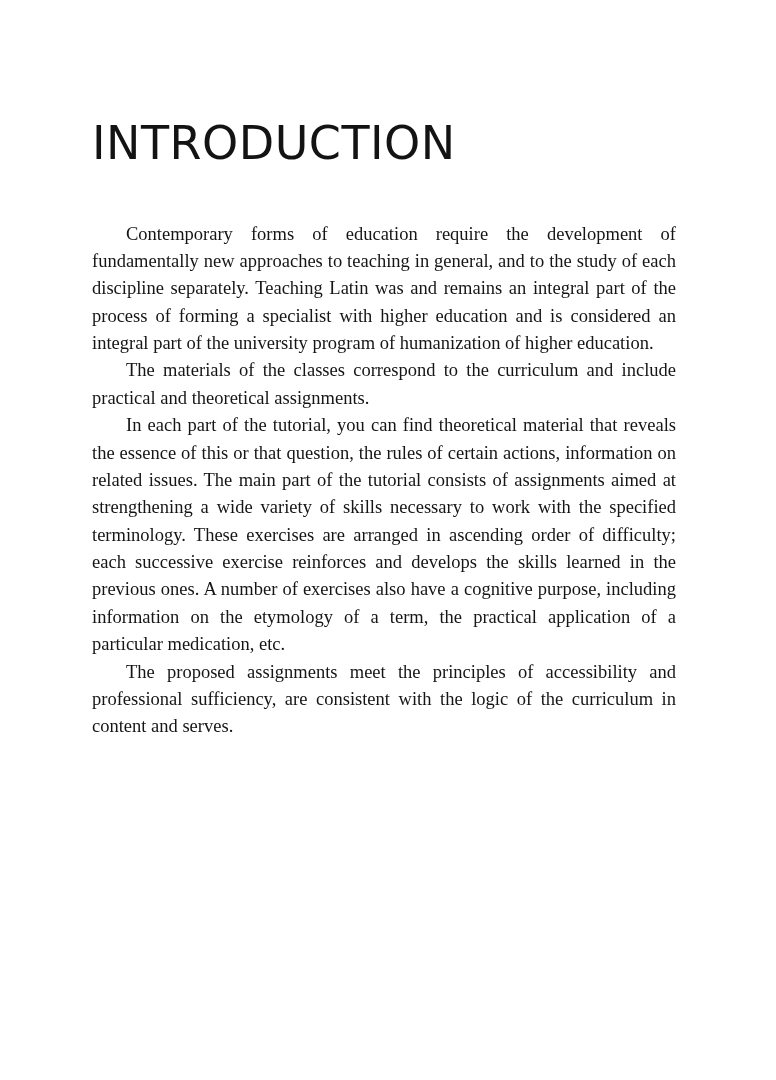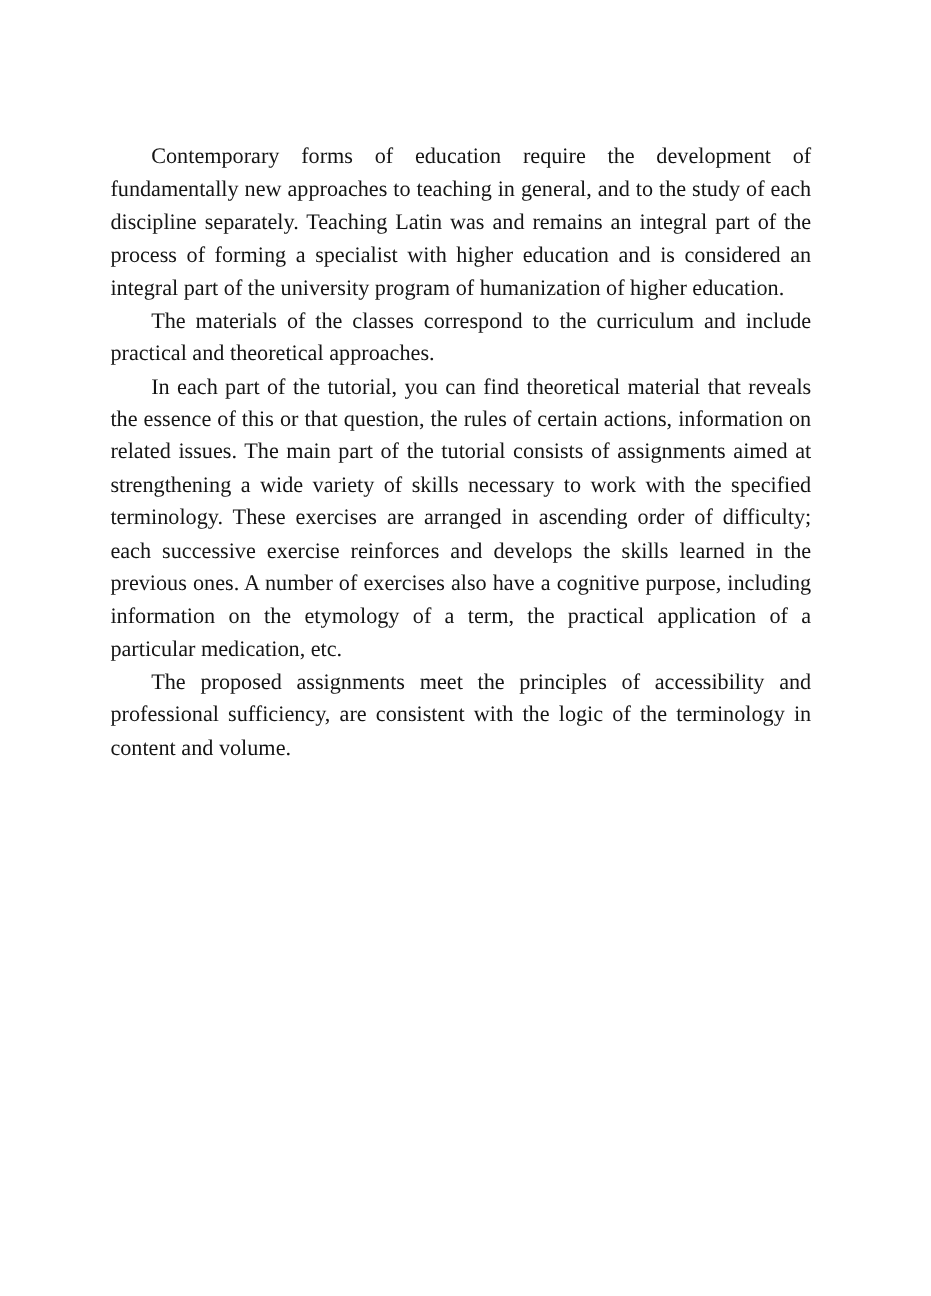--- a/index.html
+++ b/index.html
@@ -49,20 +49,21 @@
   }
   .body-text p + p {
     margin-top: 0;
   }
 </style>
 </head>
 <body>
 
 <div class="page">
   <div class="content">
+    <h1 class="page-title">INTRODUCTION</h1>
     <div class="body-text">
       <p>Contemporary forms of education require the development of fundamentally new approaches to teaching in general, and to the study of each discipline separately. Teaching Latin was and remains an integral part of the process of forming a specialist with higher education and is considered an integral part of the university program of humanization of higher education.</p>
-      <p>The materials of the classes correspond to the curriculum and include practical and theoretical approaches.</p>
+      <p>The materials of the classes correspond to the curriculum and include practical and theoretical assignments.</p>
       <p>In each part of the tutorial, you can find theoretical material that reveals the essence of this or that question, the rules of certain actions, information on related issues. The main part of the tutorial consists of assignments aimed at strengthening a wide variety of skills necessary to work with the specified terminology. These exercises are arranged in ascending order of difficulty; each successive exercise reinforces and develops the skills learned in the previous ones. A number of exercises also have a cognitive purpose, including information on the etymology of a term, the practical application of a particular medication, etc.</p>
-      <p>The proposed assignments meet the principles of accessibility and professional sufficiency, are consistent with the logic of the terminology in content and volume.</p>
+      <p>The proposed assignments meet the principles of accessibility and professional sufficiency, are consistent with the logic of the curriculum in content and serves.</p>
     </div>
   </div>
 </div>
 
 </body></html>

